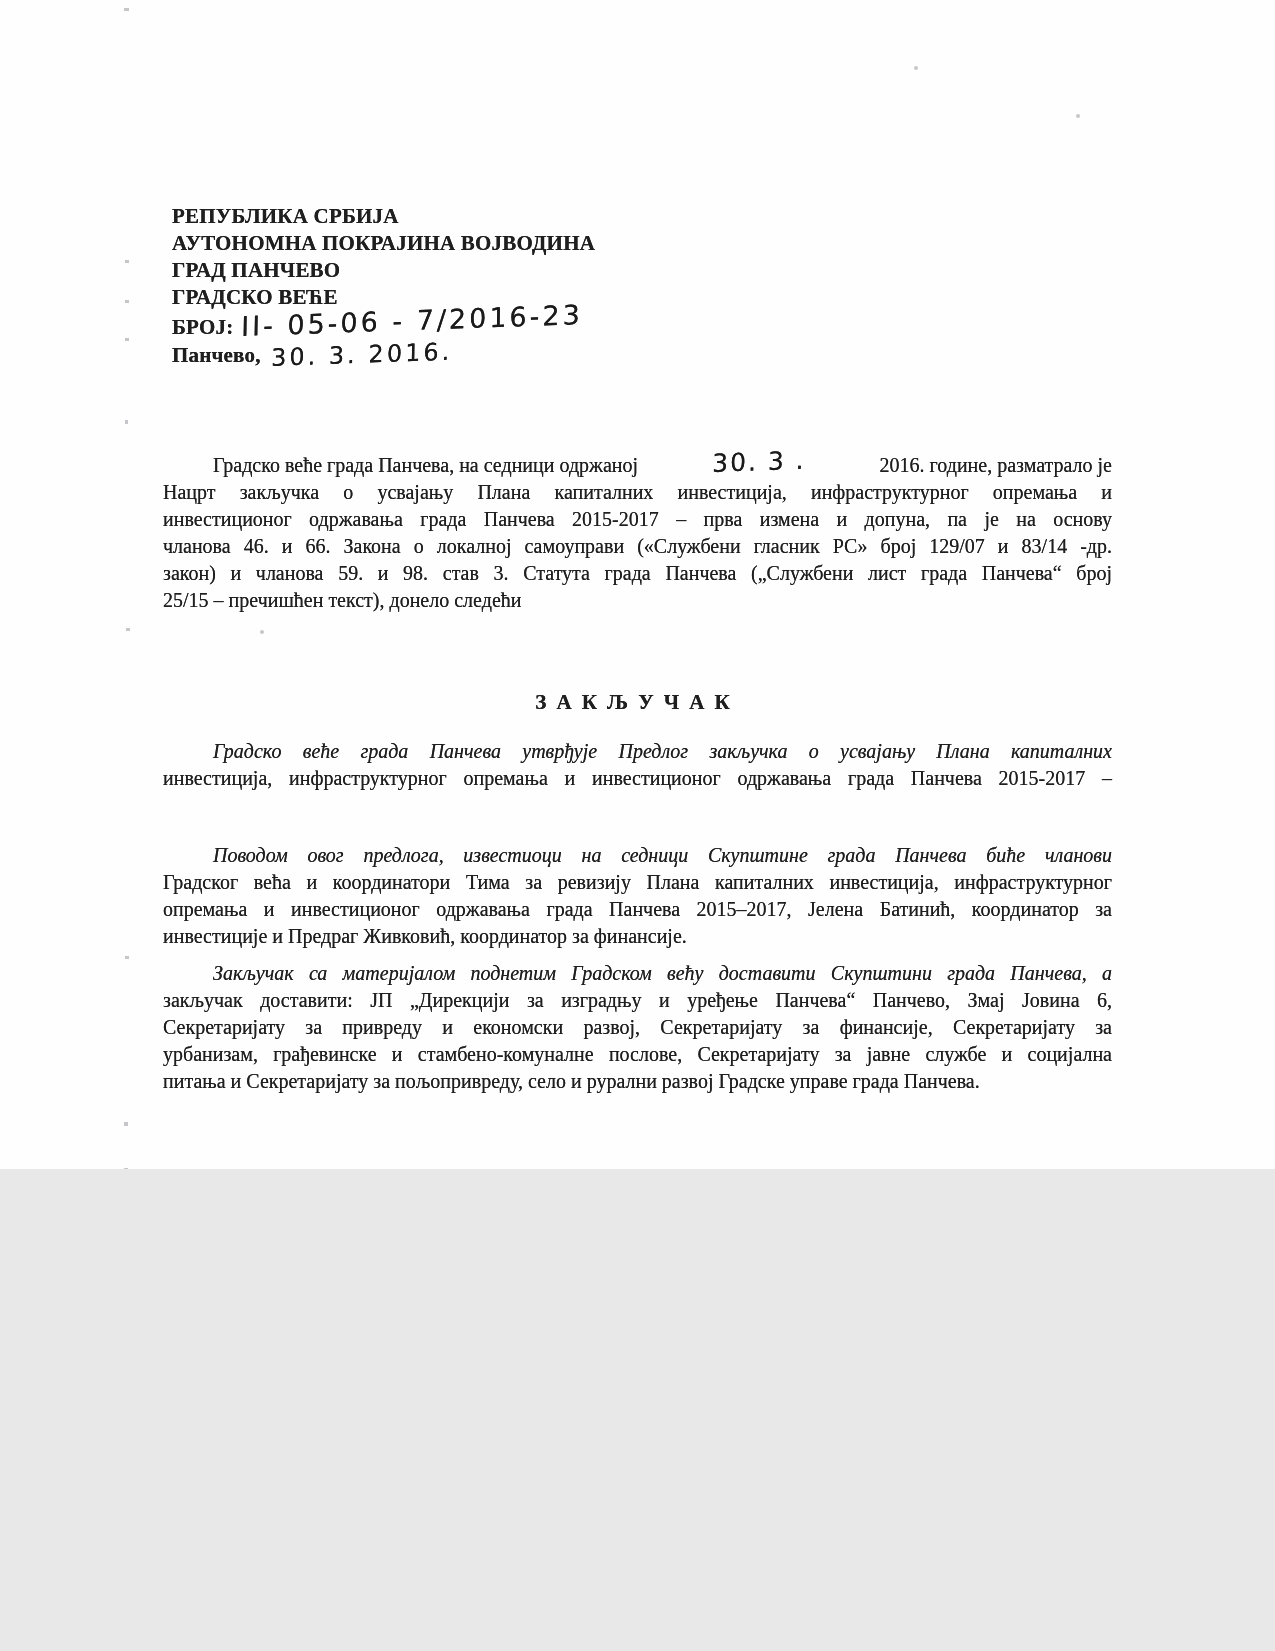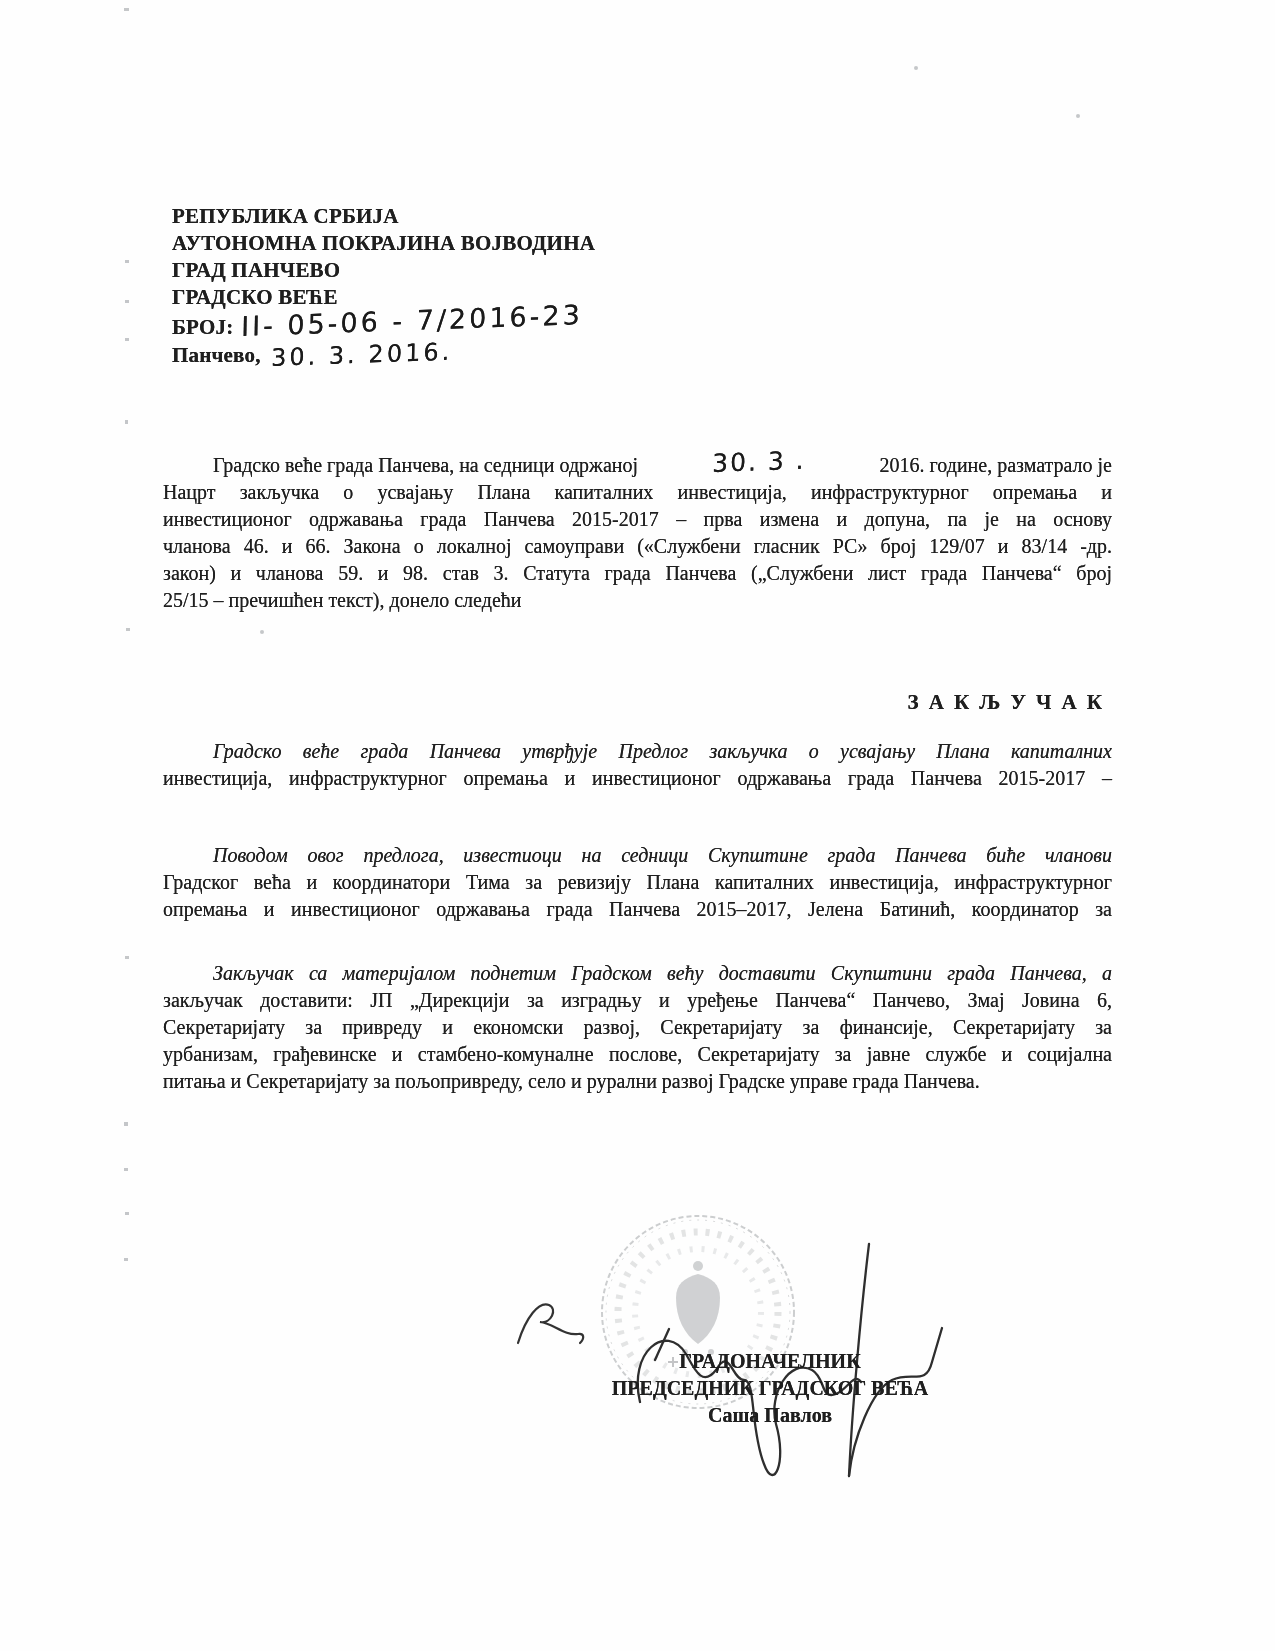--- a/index.html
+++ b/index.html
@@ -1,19 +1,19 @@
 <!DOCTYPE html>
 <html><head>
 <meta charset="utf-8">
 <style>
   html,body{margin:0;padding:0;}
   body{background:#e8e8e8;}
   .page{
     position:relative;
-    width:1275px;height:1651px;
+    width:1275px;height:1169px;
     background:#fefefe;
     overflow:hidden;
     font-family:"Liberation Serif", serif;
     color:#1f1f1f;
   }
   
   .letterhead{
     position:absolute;left:172px;top:203px;
     font-weight:bold;font-size:21px;line-height:27px;
     letter-spacing:.2px;
@@ -44,21 +44,21 @@
   .ind{text-indent:50px;font-style:italic;}
   .p1{top:452px;}
   .p2{top:738px;}
   .p3{top:842px;}
   .p4{top:960px;}
   .first-flex{display:flex;justify-content:space-between;align-items:flex-start;}
   .first-flex .lead{padding-left:50px;white-space:nowrap;}
   .first-flex .tail{white-space:nowrap;}
   .doc-title{
     position:absolute;left:163px;top:690px;width:949px;
-    text-align:right;font-weight:bold;font-size:21px;
+    text-align:center;font-weight:bold;font-size:21px;
     letter-spacing:.48em;
     text-shadow:0 0 .4px rgba(0,0,0,.85);
   }
   
   .sig-block{
     position:absolute;left:545px;top:1348px;width:450px;
     text-align:center;font-weight:bold;
     font-size:20px;line-height:27px;
     text-shadow:0 0 .4px rgba(0,0,0,.85);
     z-index:2;
@@ -103,20 +103,21 @@
 
   <div class="para p2">
     <div class="line jl ind">Градско веће града Панчева утврђује Предлог закључка о усвајању Плана капиталних</div>
     <div class="line jl">инвестиција, инфраструктурног опремања и инвестиционог одржавања града Панчева 2015-2017 –</div>
   </div>
 
   <div class="para p3">
     <div class="line jl ind">Поводом овог предлога, известиоци на седници Скупштине града Панчева биће чланови</div>
     <div class="line jl">Градског већа и координатори Тима за ревизију Плана капиталних инвестиција, инфраструктурног</div>
     <div class="line jl">опремања и инвестиционог одржавања града Панчева 2015–2017, Јелена Батинић, координатор за</div>
+    <div class="line">инвестиције и Предраг Живковић, координатор за финансије.</div>
   </div>
 
   <div class="para p4">
     <div class="line jl ind">Закључак са материјалом поднетим Градском већу доставити Скупштини града Панчева, а</div>
     <div class="line jl">закључак доставити: ЈП „Дирекцији за изградњу и уређење Панчева“ Панчево, Змај Јовина 6,</div>
     <div class="line jl">Секретаријату за привреду и економски развој, Секретаријату за финансије, Секретаријату за</div>
     <div class="line jl">урбанизам, грађевинске и стамбено-комуналне послове, Секретаријату за јавне службе и социјална</div>
     <div class="line">питања и Секретаријату за пољопривреду, село и рурални развој Градске управе града Панчева.</div>
   </div>
 

